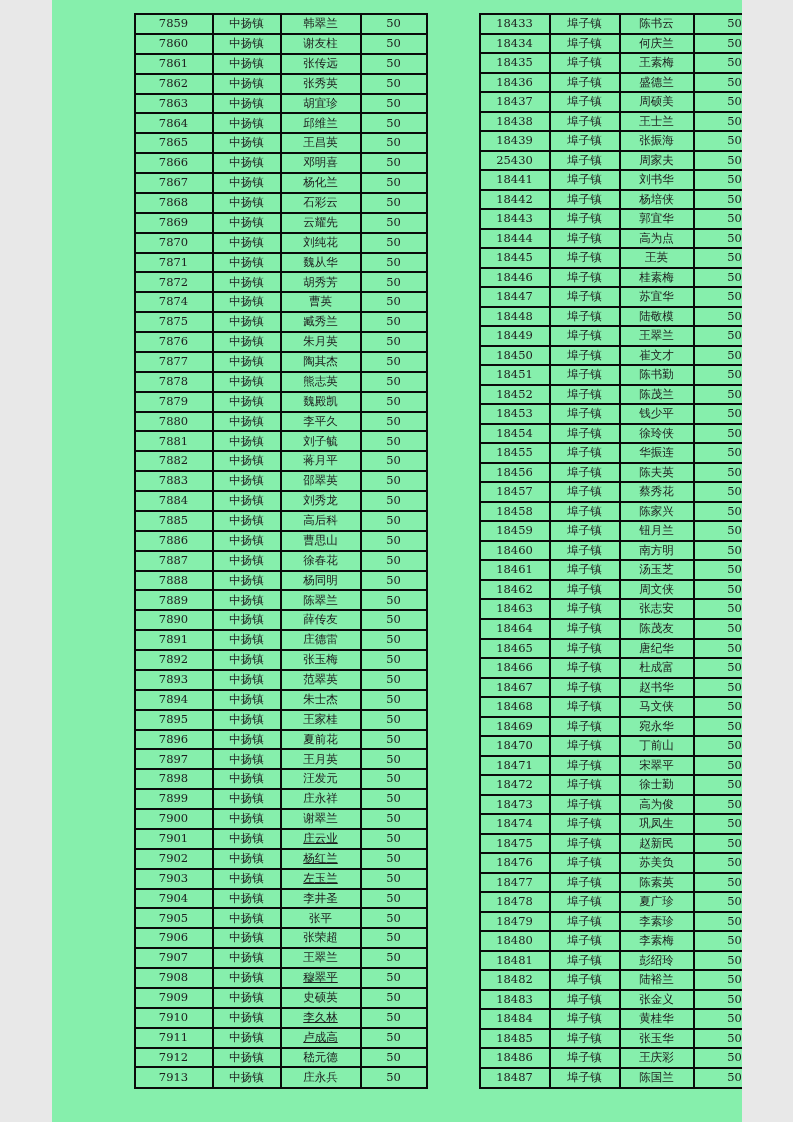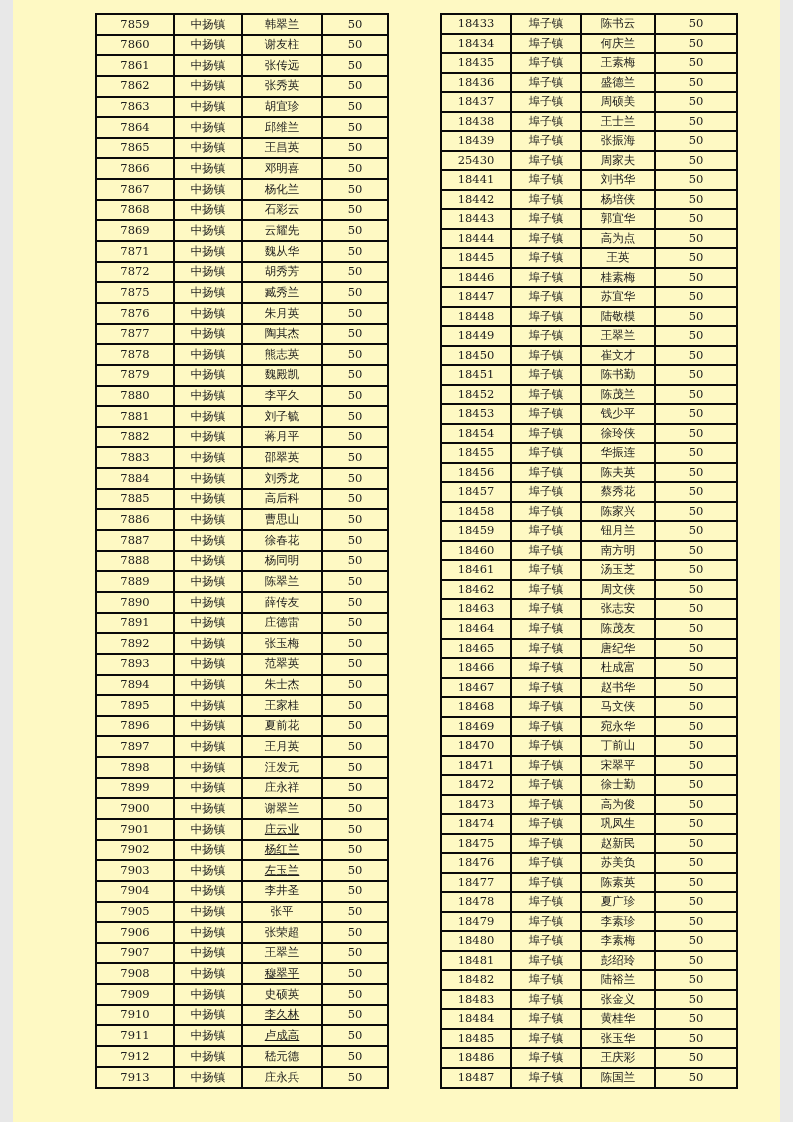--- a/index.html
+++ b/index.html
@@ -1,20 +1,20 @@
 <!DOCTYPE html>
 <html><head>
 <meta charset="utf-8">
 <style>
   html, body { margin: 0; padding: 0; background: #e8e8e8; }
   #page {
     position: relative;
-    width: 767px;
+    width: 690px;
     height: 1122px;
-    background: #fef9c3;
+    background: #86efac;
     font-family: "DejaVu Serif", "Liberation Serif", serif;
     color: #1c1c1c;
     margin: 0 auto;
     overflow: hidden;
   }
   table.roster {
     position: absolute;
     top: 13px;
     border-collapse: collapse;
     table-layout: fixed;
@@ -107,29 +107,41 @@
           <td>石彩云</td>
           <td>50</td>
         </tr>
         <tr>
           <td>7869</td>
           <td>中扬镇</td>
           <td>云耀先</td>
           <td>50</td>
         </tr>
         <tr>
+          <td>7870</td>
+          <td>中扬镇</td>
+          <td>刘纯花</td>
+          <td>50</td>
+        </tr>
+        <tr>
           <td>7871</td>
           <td>中扬镇</td>
           <td>魏从华</td>
           <td>50</td>
         </tr>
         <tr>
           <td>7872</td>
           <td>中扬镇</td>
           <td>胡秀芳</td>
+          <td>50</td>
+        </tr>
+        <tr>
+          <td>7874</td>
+          <td>中扬镇</td>
+          <td>曹英</td>
           <td>50</td>
         </tr>
         <tr>
           <td>7875</td>
           <td>中扬镇</td>
           <td>臧秀兰</td>
           <td>50</td>
         </tr>
         <tr>
           <td>7876</td>

